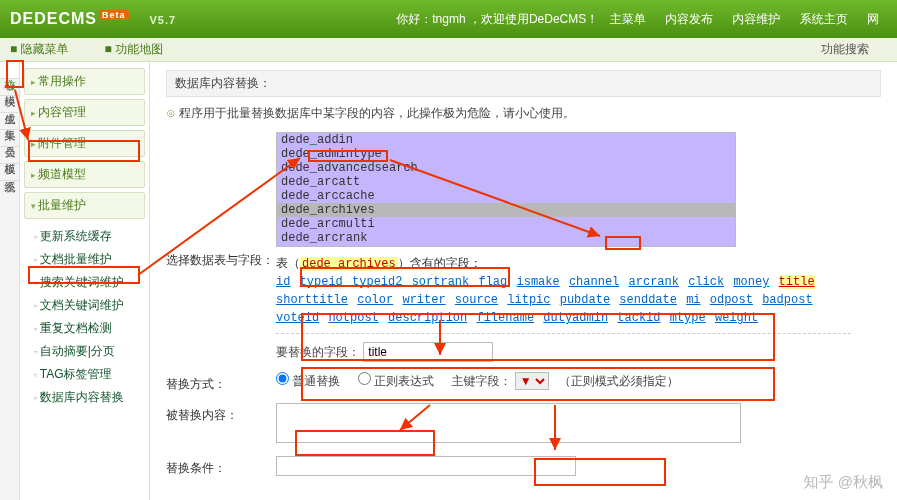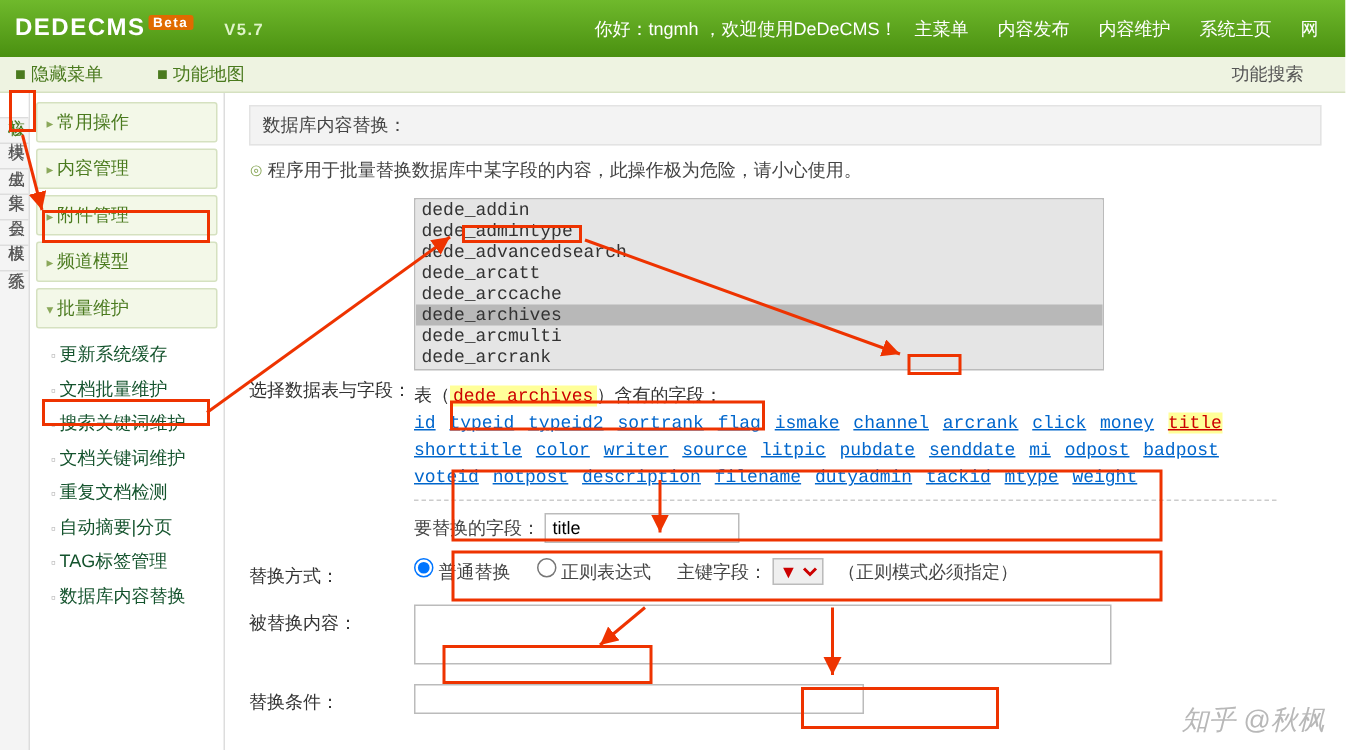--- a/index.html
+++ b/index.html
@@ -19,42 +19,42 @@
     .side-tabs div.active { background: #fff; color: #4a7a1e; }
     .side-menu { width: 130px; background: #fff; border-right: 1px solid #ddd; padding: 6px 4px; }
     .side-menu .group { border: 1px solid #d5e1c0; background: #f3f8e8; padding: 4px 6px; margin-bottom: 4px; color: #4a7a1e; cursor: pointer; border-radius: 2px; }
     .side-menu .group::before { content: "▸ "; color: #8aa85a; font-size: 9px; }
     .side-menu .group.open::before { content: "▾ "; }
     .side-menu ul { list-style: none; padding: 2px 0 6px 8px; }
     .side-menu ul li { padding: 3px 2px; color: #14532d; cursor: pointer; }
     .side-menu ul li::before { content: "▫ "; color: #aaa; font-size: 9px; }
     .main { flex: 1; padding: 8px 16px; overflow: auto; color: #444; }
     .panel-title { background: #f3f3f3; border: 1px solid #e3e3e3; padding: 4px 8px; margin-bottom: 8px; }
-    .tip { margin: 4px 0 10px 0; font-family: Liberation Serif, serif; }
+    .tip { margin: 4px 0 10px 0; }
     .tip::before { content: "⊙ "; color: #8aa85a; }
-    .table-select { width: 460px; height: 115px; border: 1px solid #bbb; font-family: "Courier New", monospace; font-size: 12px; overflow-y: scroll; background: #e5e5e5; }
+    .table-select { width: 460px; height: 115px; border: 1px solid #bbb; font-family: "Courier New", monospace; font-size: 12px; overflow-y: scroll; background: #c4b5fd; }
     .table-select div { padding: 0 4px; cursor: pointer; color: #333; }
     .table-select div.selected { background: #b8b8b8; }
     .row { display: flex; align-items: flex-start; margin: 10px 0; }
     .row .label { width: 110px; padding-top: 4px; color: #333; }
     .row .field { flex: 1; }
     .fields-box { width: 575px; font-family: "Courier New", monospace; font-size: 12px; line-height: 1.5; color: #333; border-bottom: 1px dashed #ccc; padding-bottom: 6px; margin-bottom: 8px; }
     .fields-box .tname { background: #ffff99; color: #c00; padding: 0 2px; }
     .fields-box a { color: #06c; text-decoration: underline; cursor: pointer; margin-right: 2px; }
     .fields-box a.hl { background: #ffff99; color: #c00; }
     input.txt { border: 1px solid #bbb; padding: 2px 4px; font-size: 12px; }
     textarea.area { border: 1px solid #bbb; font-size: 12px; padding: 2px 4px; resize: none; }
     .radio-row label { margin-right: 14px; }
     .radio-row select { border: 1px solid #bbb; font-size: 12px; color: #c00; }
     
     .redbox { position: absolute; border: 2px solid #e30; pointer-events: none; }
     
     .arrow { position: absolute; pointer-events: none; }
     
-    .wm { position: absolute; right: 14px; bottom: 8px; color: #b8b8b8; font-size: 18px; font-style: italic; }
+    .wm { position: absolute; right: 14px; bottom: 8px; color: #b8b8b8; font-size: 15px; }
   </style>
 </head>
 <body>
 
 <div class="topbar">
   <div class="logo">
     <span>DEDECMS</span><small>Beta</small><span class="ver">V5.7</span>
   </div>
   <div class="right">
     <span>你好：tngmh ，欢迎使用DeDeCMS！</span>

